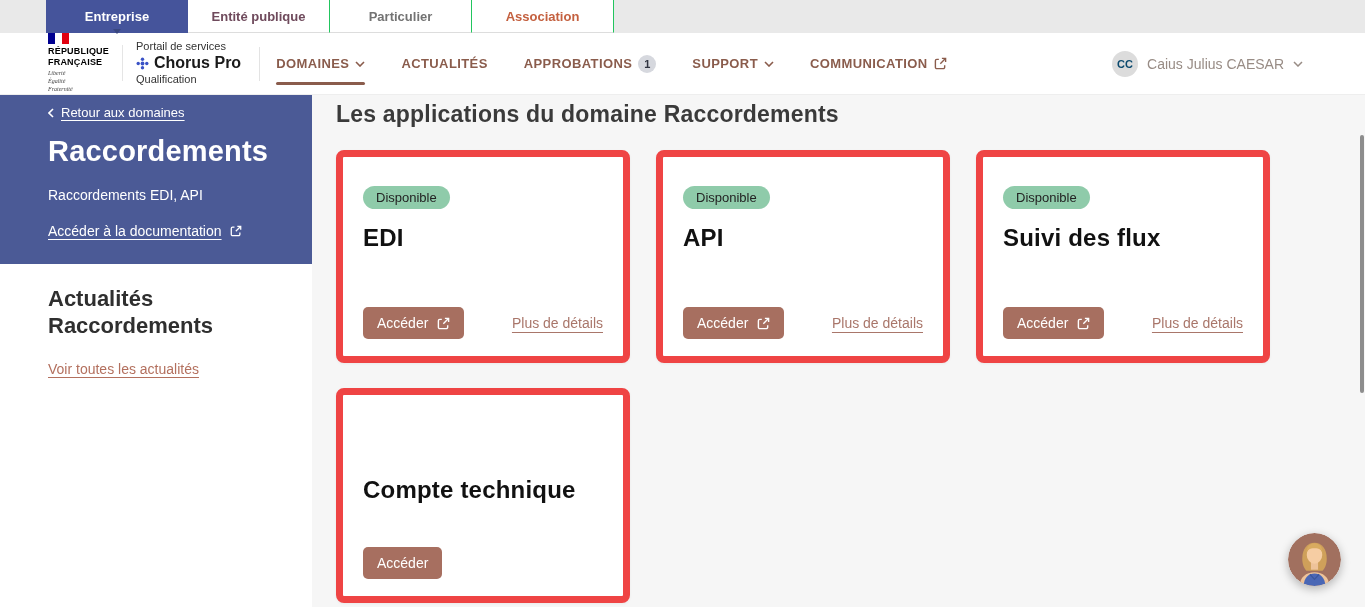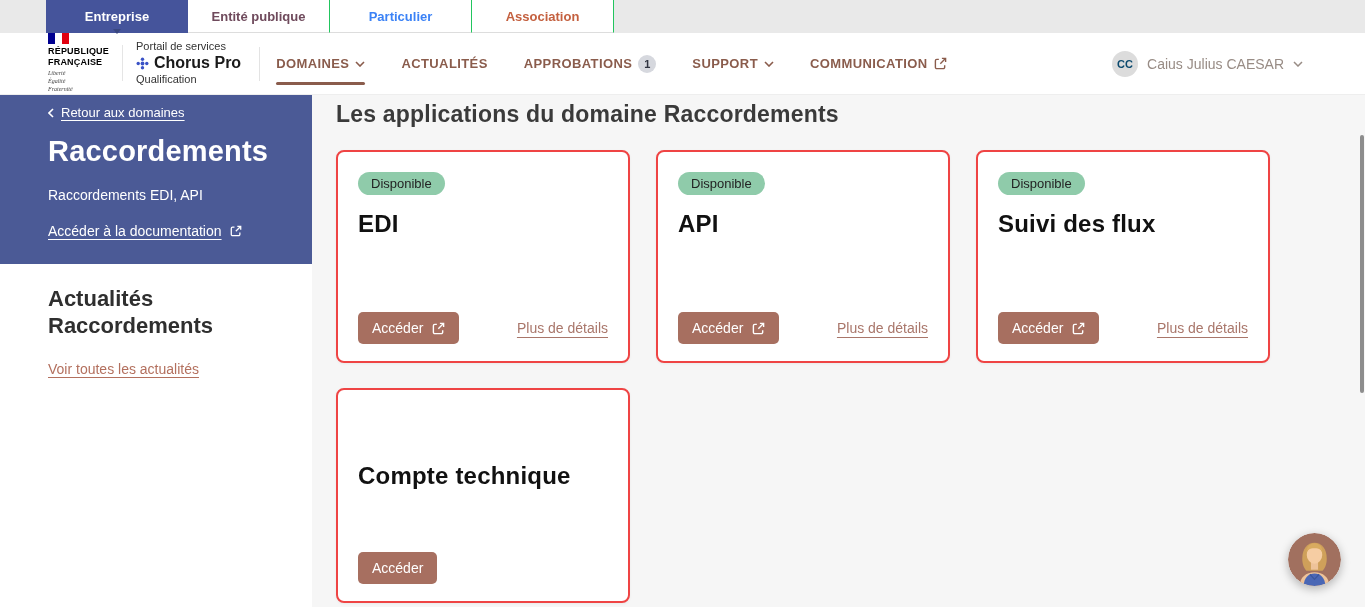--- a/index.html
+++ b/index.html
@@ -9,21 +9,21 @@
 
   
   .profile-bar { height:33px; background:#e9e9e9; display:flex; padding-left:46px; }
   .ptab { width:142px; display:flex; align-items:center; justify-content:center;
     font-size:13px; font-weight:700; background:#fff; border-right:1px solid #22c55e;
     border-bottom:1px solid #ddd; cursor:pointer; position:relative; }
   .ptab-entreprise { background:#45549b; color:#fff; border:none; }
   .ptab-pointer { position:absolute; left:50%; bottom:-5px; margin-left:-4px;
     width:0; height:0; border:4px solid transparent; border-top:5px solid #39477f; z-index:5; }
   .ptab-entite   { color:#6f4a5c; }
-  .ptab-particulier { color:#3b82f6; }
+  .ptab-particulier { color:#737373; }
   .ptab-association { color:#c4603f; }
 
   
   .header { height:62px; background:#fff; display:flex; align-items:center;
     padding-left:48px; border-bottom:1px solid #eee; position:relative; }
   .brand { display:flex; align-items:center; }
   .marianne { display:flex; flex-direction:column; }
   .flag { display:flex; margin-bottom:2px; }
   .flag span { width:7px; height:11px; display:block; }
   .flag .b { background:#000091; } .flag .w { background:#fff; } .flag .r { background:#e1000f; }
@@ -64,22 +64,22 @@
   .doc-link span { text-decoration:underline; text-underline-offset:3px; }
 
   .sidebar-news { padding:22px 24px 0 48px; }
   .news-title { font-size:22px; font-weight:700; color:#2f2f2f; line-height:1.22; }
   .news-link { display:inline-block; margin-top:21px; font-size:14px; color:#b3705e;
     text-decoration:underline; text-underline-offset:3px; cursor:pointer; }
 
   .main { flex:1; padding:6px 0 0 24px; }
   .main-title { font-size:23px; font-weight:700; color:#3a3a3a; letter-spacing:.2px; }
   .cards { display:flex; flex-wrap:wrap; gap:25px 26px; margin-top:22px; width:940px; }
-  .card { width:294px; height:213px; background:#fff; border:2px solid #ef4444;
-    border-radius:8px; box-shadow:0 1px 3px rgba(0,0,0,.05); padding:20px 20px; position:relative; }
+  .card { width:294px; height:213px; background:#fff; border:7px solid #ef4444;
+    border-radius:8px; box-shadow:0 1px 3px rgba(0,0,0,.05); padding:29px 20px; position:relative; }
   .card.tall { height:215px; }
   .status-badge { display:inline-block; background:#8fcbaa; color:#232323; font-size:13px;
     padding:4px 13px; border-radius:13px; }
   .card-title { font-size:24px; font-weight:700; color:#111; margin-top:15px; letter-spacing:.2px; }
   .card.tall .card-title { margin-top:52px; }
   .card-desc { font-size:14px; color:#3f3f3f; line-height:1.5; margin-top:9px; width:240px; }
   .card-footer { position:absolute; left:20px; right:20px; bottom:17px;
     display:flex; justify-content:space-between; align-items:center; }
   .btn { display:inline-flex; align-items:center; gap:9px; background:#a76f60; color:#fff;
     border:none; border-radius:5px; padding:8px 14px; font-size:14px; cursor:pointer;

